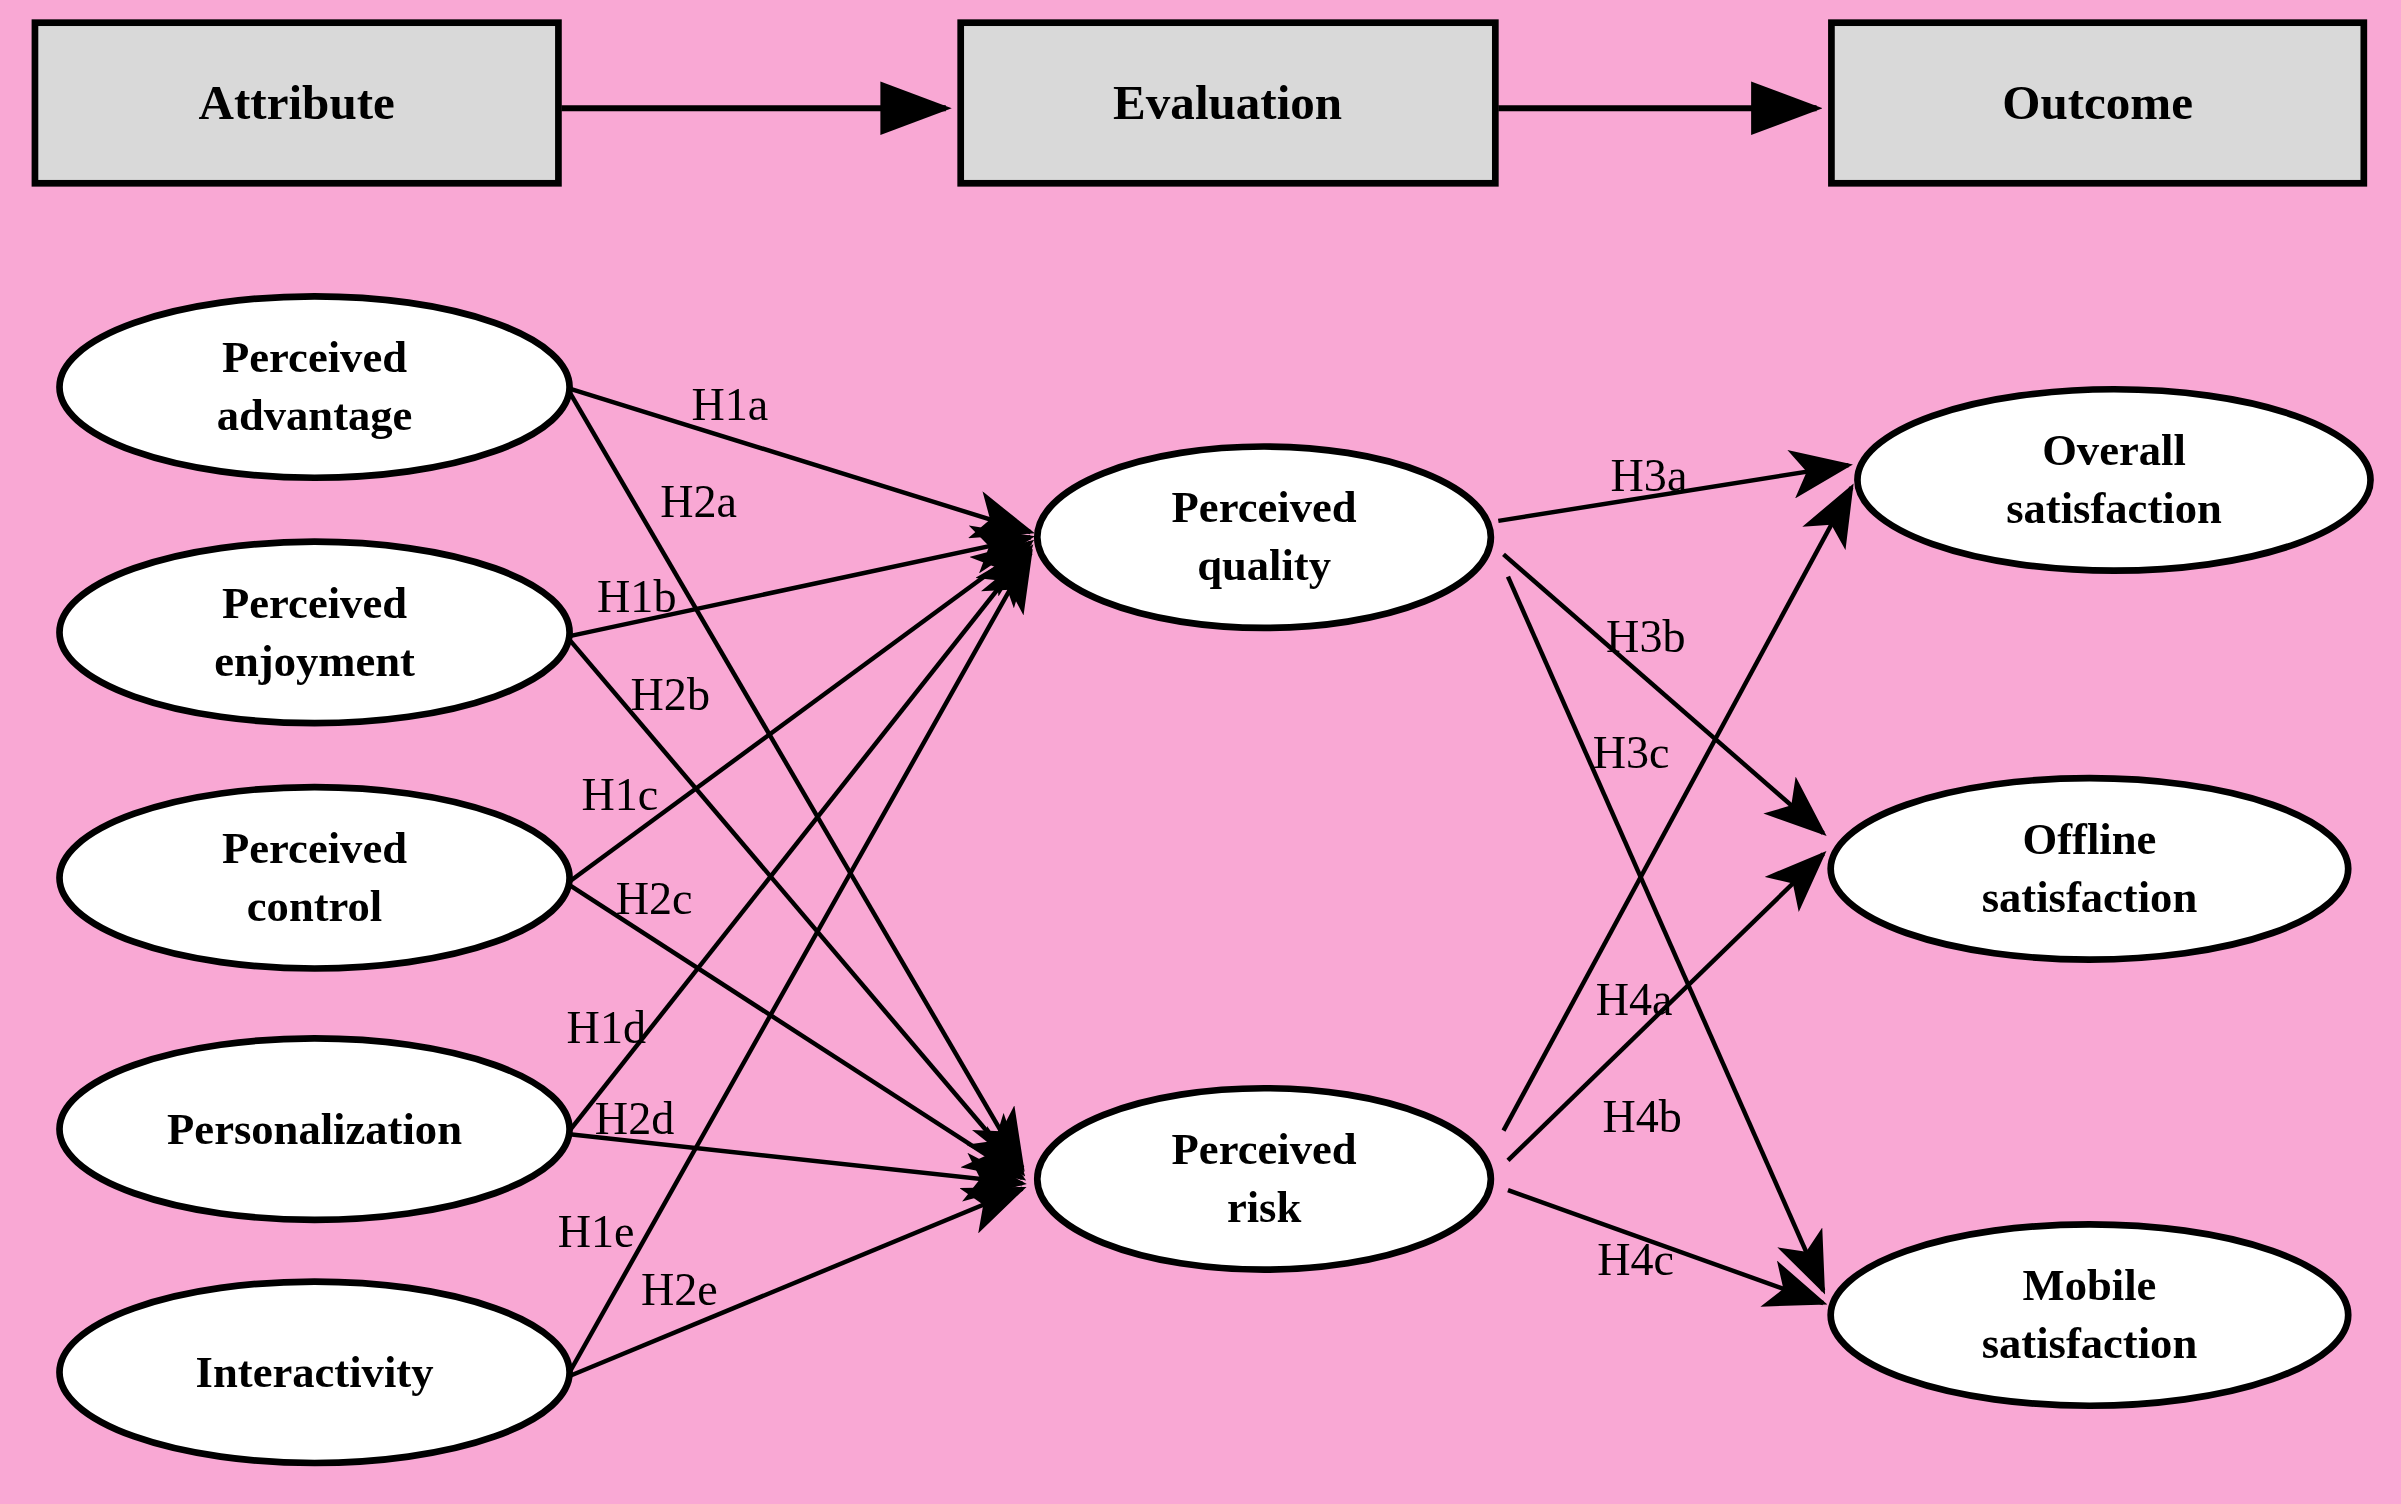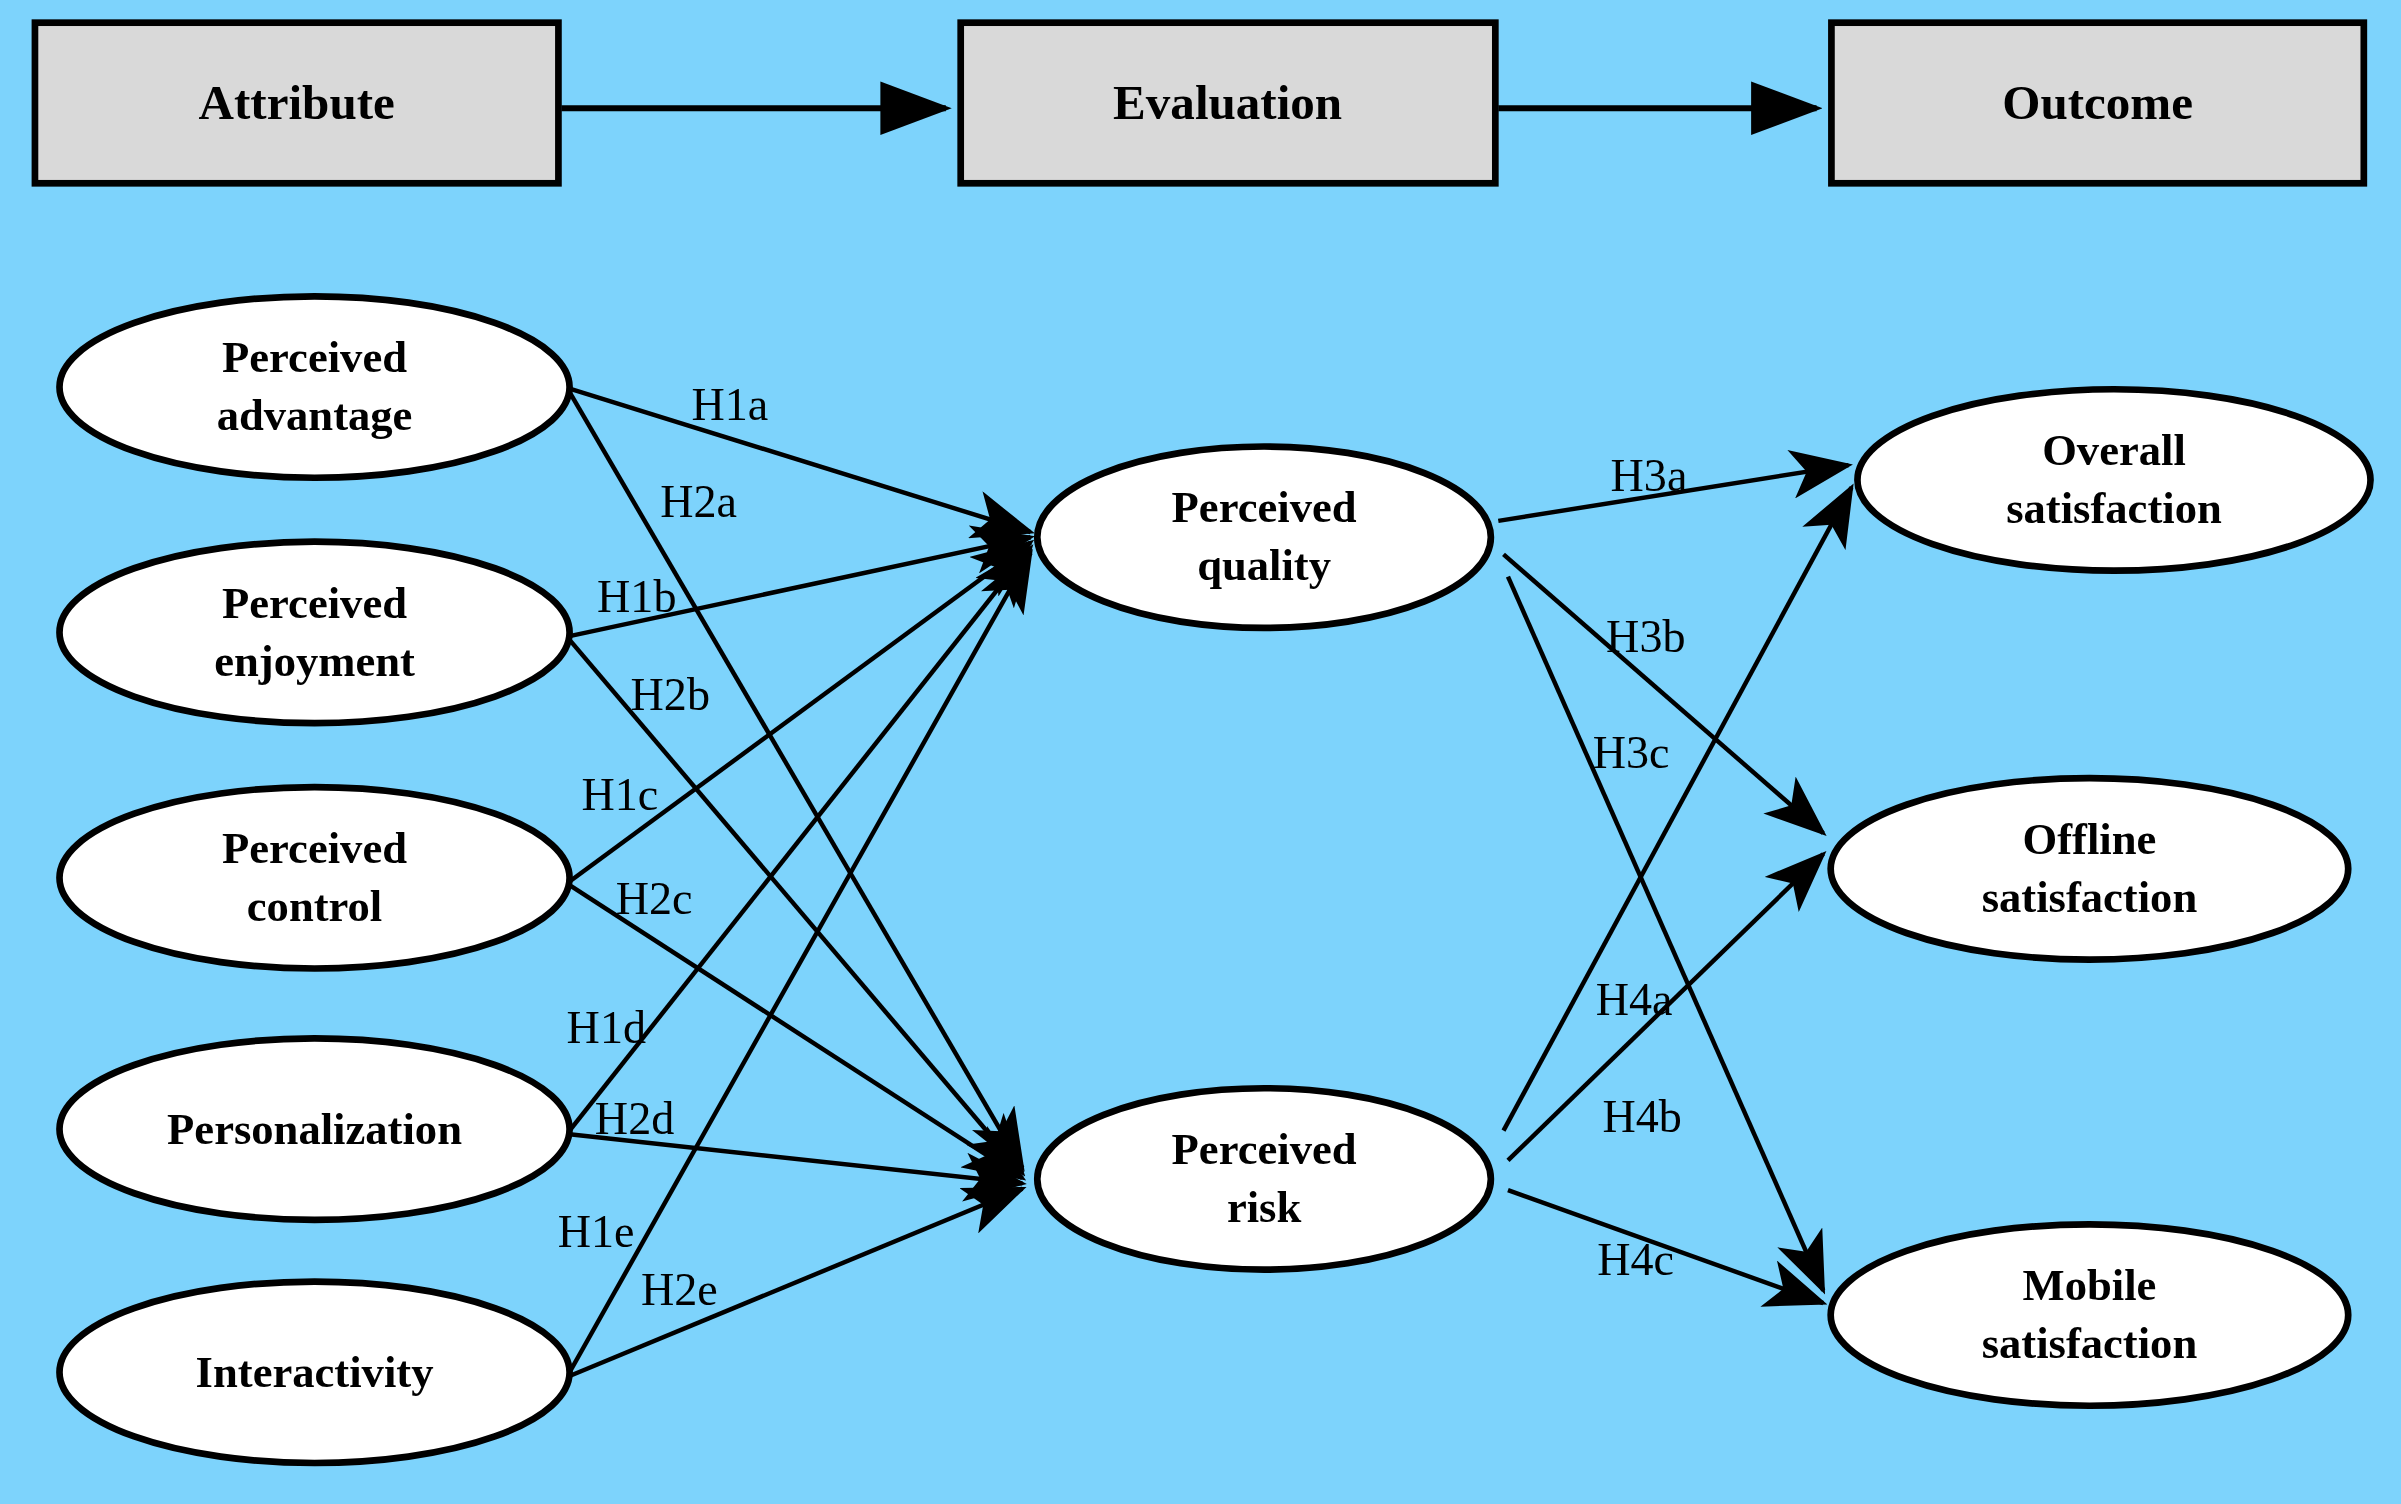--- a/index.html
+++ b/index.html
@@ -10,21 +10,21 @@
   body {
     width: 2401px;
     height: 1505px;
     font-family: "Liberation Serif", "DejaVu Serif", serif;
     overflow: hidden;
   }
   #diagram-root {
     position: relative;
     width: 2401px;
     height: 1505px;
-    background: #7dd3fc;
+    background: #f9a8d4;
   }
   svg#model-canvas {
     position: absolute;
     inset: 0;
     width: 2401px;
     height: 1505px;
     display: block;
   }
   .stage-box-rect {
     fill: #d9d9d9;

